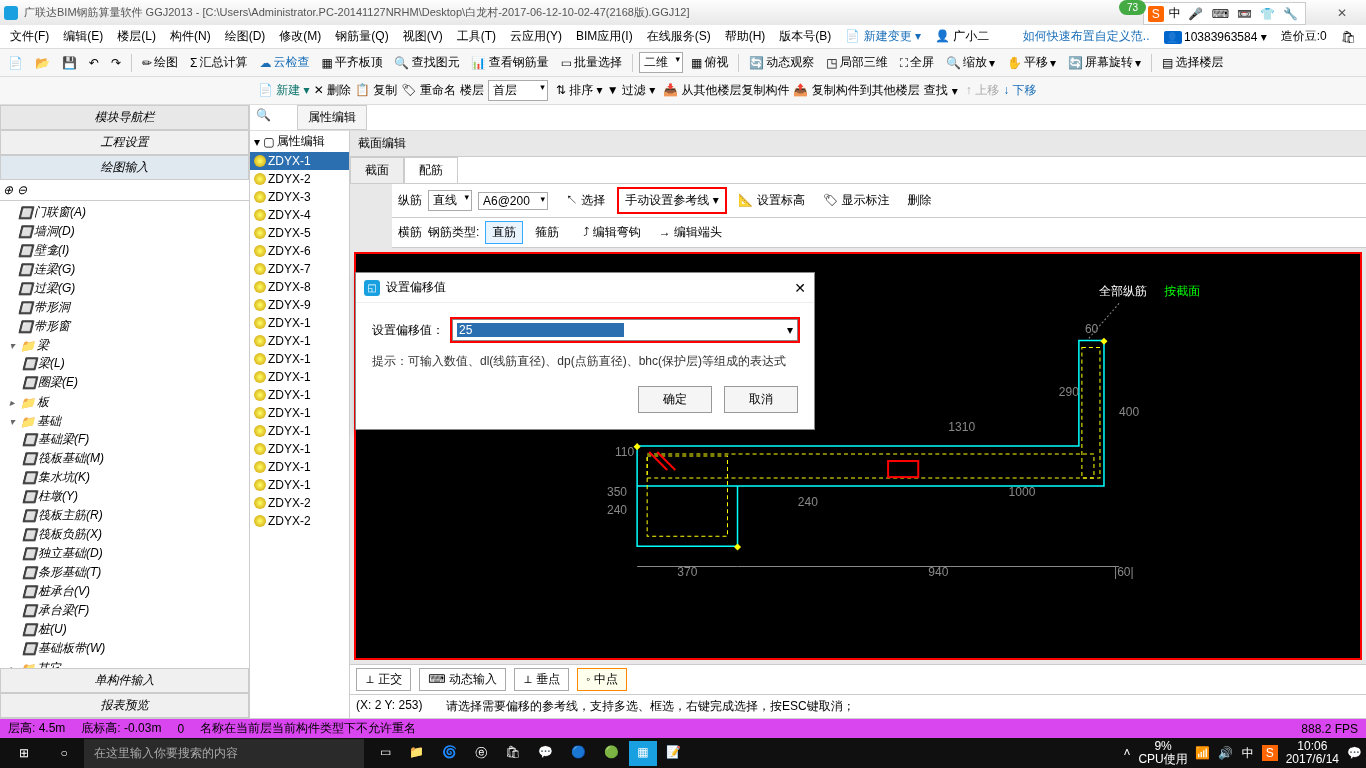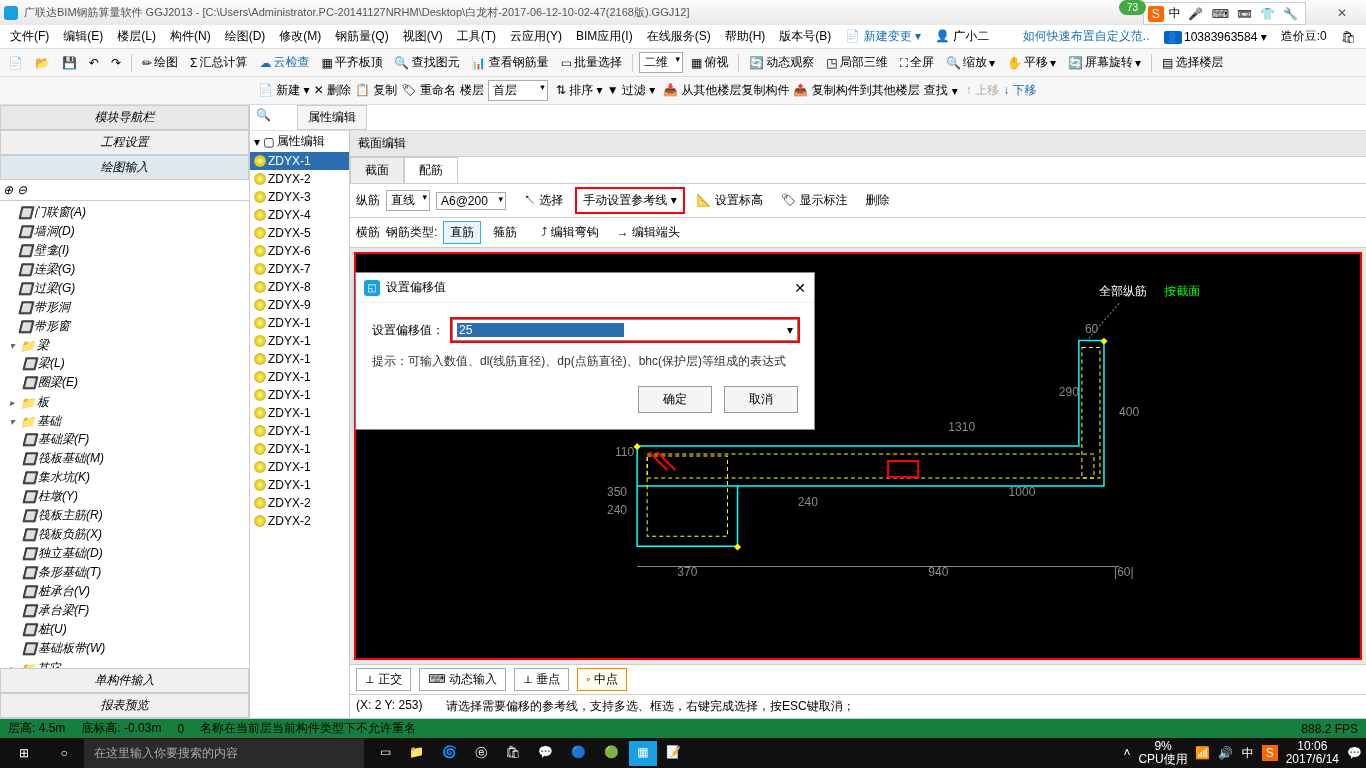--- a/index.html
+++ b/index.html
@@ -47,36 +47,36 @@
 .componentlist .header { padding: 2px 4px; display: flex; align-items: center; gap: 2px; }
 .compicon { width: 12px; height: 12px; border-radius: 50%; background: radial-gradient(#ff6, #c90); display: inline-block; }
 
 .editorarea { flex: 1; display: flex; flex-direction: column; background: #e8e8e8; position: relative; }
 .editortitle { background: #e8e8e8; padding: 4px 8px; border-bottom: 1px solid #ccc; }
 .edtabs { display: flex; background: #fff; border-bottom: 1px solid #ccc; }
 .edtab { padding: 4px 14px; border: 1px solid #ccc; border-bottom: none; cursor: pointer; }
 .edtab.active { background: #fff; }
 .edtab.inactive { background: #eee; }
 
-.edtoolbar { display: flex; align-items: center; padding: 3px 6px; gap: 6px; background: #fff; border-bottom: 1px solid #ccc; flex-wrap: wrap; }
+.edtoolbar { display: flex; align-items: center; padding: 3px 6px; gap: 6px; background: #fff; border-bottom: 1px solid #ccc; flex-wrap: wrap; margin-left: 42px; }
 .edtoolbar .btn { padding: 2px 6px; cursor: pointer; }
 .highlight-red { border: 2px solid #f00; }
 .highlight-blue { border: 1px solid #3af; background: #eaf4ff; }
 
 .canvas { flex: 1; background: #000; position: relative; overflow: hidden; border: 2px solid #f00; margin: 4px; }
 .canvas svg { width: 100%; height: 100%; }
 
 .snapbar { display: flex; align-items: center; padding: 3px 6px; gap: 8px; background: #fff; border-top: 1px solid #ccc; }
 .snapbtn { padding: 2px 8px; border: 1px solid #aaa; cursor: pointer; }
 .snapbtn.active { border-color: #f80; background: #ffe; }
 
 .hintbar { display: flex; padding: 3px 6px; background: #fff; border-top: 1px solid #ccc; }
 .coord { width: 90px; }
 
-.statusbar { height: 20px; background: #15803d; border-top: 1px solid #ccc; display: flex; align-items: center; padding: 0 8px; gap: 16px; font-size: 11px; }
+.statusbar { height: 20px; background: #d946ef; border-top: 1px solid #ccc; display: flex; align-items: center; padding: 0 8px; gap: 16px; font-size: 11px; }
 .statusbar .flex { flex: 1; }
 
 .taskbar { height: 30px; background: #101010; display: flex; align-items: center; padding: 0 4px; color: #fff; font-size: 11px; }
 .taskbar .start { width: 40px; height: 30px; display: flex; align-items: center; justify-content: center; }
 .taskbar .search { background: #2a2a2a; color: #aaa; padding: 6px 10px; width: 280px; }
 .taskbar .tray { margin-left: auto; display: flex; align-items: center; gap: 8px; }
 
 .dialog { position: absolute; left: 355px; top: 272px; width: 460px; background: #fff; border: 1px solid #888; box-shadow: 2px 2px 8px rgba(0,0,0,.3); z-index: 100; }
 .dialog .dlgtitle { background: #fff; padding: 6px 8px; display: flex; align-items: center; border-bottom: 1px solid #eee; }
 .dialog .dlgtitle .dlgicon { width: 16px; height: 16px; background: #18a0e0; border-radius: 3px; margin-right: 6px; display: flex; align-items: center; justify-content: center; color: #fff; font-size: 10px; }
@@ -169,21 +169,21 @@
   <span class="titem">⛶ <span>全屏</span></span>
   <span class="titem">🔍 <span>缩放</span> ▾</span>
   <span class="titem">✋ <span>平移</span> ▾</span>
   <span class="titem">🔄 <span>屏幕旋转</span> ▾</span>
   <span class="sep"></span>
   <span class="titem">▤ <span>选择楼层</span></span>
 </div>
 
 <div class="toolbar2">
   <span style="width:250px;"></span>
-  <span class="titem" style="color:#000000">📄 <span>新建</span> ▾</span>
+  <span class="titem" style="color:#0f766e">📄 <span>新建</span> ▾</span>
   <span class="titem">✕ <span>删除</span></span>
   <span class="titem">📋 <span>复制</span></span>
   <span class="titem">🏷 <span>重命名</span></span>
   <span>楼层</span>
   <span class="dropdown" style="width:60px">首层</span>
   <span class="sep"></span>
   <span class="titem">⇅ <span>排序</span> ▾</span>
   <span class="titem">▼ <span>过滤</span> ▾</span>
   <span class="sep"></span>
   <span class="titem">📥 <span>从其他楼层复制构件</span></span>

